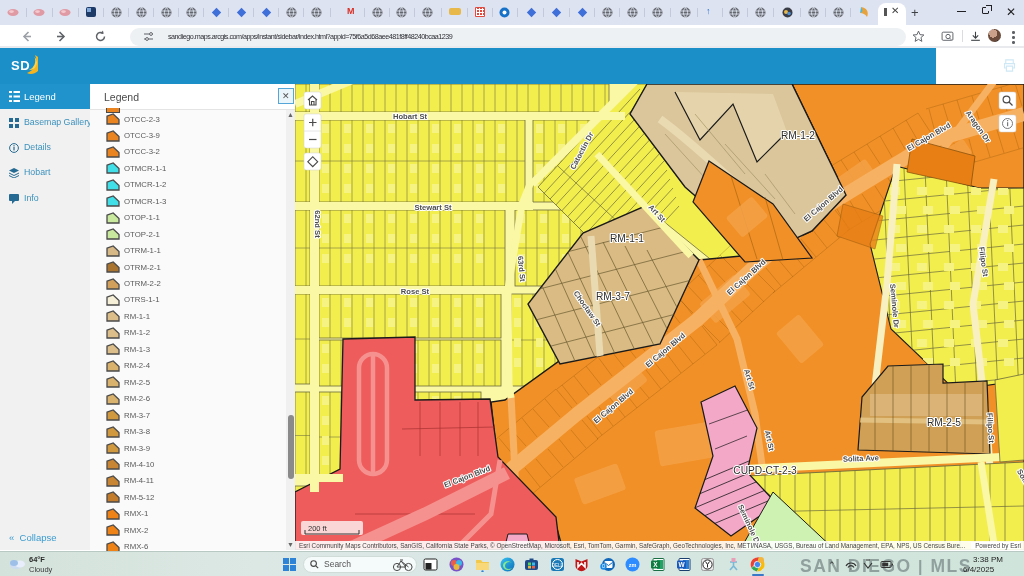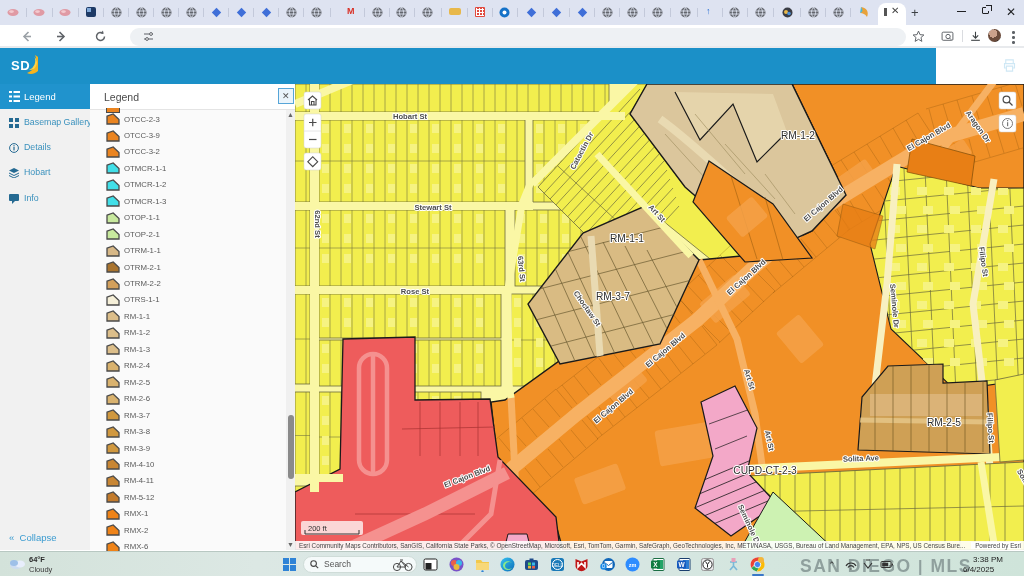--- a/index.html
+++ b/index.html
@@ -180,20 +180,21 @@
     <svg style="position:absolute;left:94px;top:5px" width="13" height="13" viewBox="0 0 13 13">
       <path d="M10.5 6.5 A4 4 0 1 1 9.2 3.5" stroke="#5f6368" stroke-width="1.5" fill="none"></path>
       <path d="M9 0.5 L9.5 3.8 L6.3 3.4 Z" fill="#5f6368"></path>
     </svg>
     <div style="position:absolute;left:130px;top:2.5px;width:776px;height:18px;background:#eef1f4;border-radius:9px;"></div>
     <svg style="position:absolute;left:143px;top:6px" width="11" height="11" viewBox="0 0 11 11">
       <path d="M1 3 H7 M9 3 H10 M1 8 H3 M5 8 H10" stroke="#5f6368" stroke-width="1.2"></path>
       <circle cx="8" cy="3" r="1.4" fill="#fff" stroke="#5f6368"></circle>
       <circle cx="4" cy="8" r="1.4" fill="#fff" stroke="#5f6368"></circle>
     </svg>
+    <div style="position:absolute;left:168px;top:7px;font:7.2px 'Liberation Sans',sans-serif;color:#2c2e33;letter-spacing:-0.5px">sandiego.maps.arcgis.com/apps/instant/sidebar/index.html?appid=75f6a5d68aee481f8ff48240bcaa1239</div>
     <svg style="position:absolute;left:912px;top:5px" width="13" height="13" viewBox="0 0 24 24">
       <path d="M12 2 L14.8 8.6 L22 9.2 L16.6 13.9 L18.2 21 L12 17.2 L5.8 21 L7.4 13.9 L2 9.2 L9.2 8.6 Z" fill="none" stroke="#5f6368" stroke-width="1.8"></path>
     </svg>
     <svg style="position:absolute;left:941px;top:5px" width="13" height="13" viewBox="0 0 24 24">
       <rect x="2" y="4" width="20" height="15" rx="2" fill="none" stroke="#5f6368" stroke-width="1.8"></rect>
       <circle cx="13" cy="12" r="4" fill="none" stroke="#5f6368" stroke-width="1.8"></circle>
       <path d="M16 15 L19 18" stroke="#5f6368" stroke-width="1.8"></path>
     </svg>
     <div style="position:absolute;left:962px;top:5px;width:1px;height:12px;background:#dadce0"></div>
     <svg style="position:absolute;left:969px;top:5px" width="13" height="13" viewBox="0 0 24 24">

